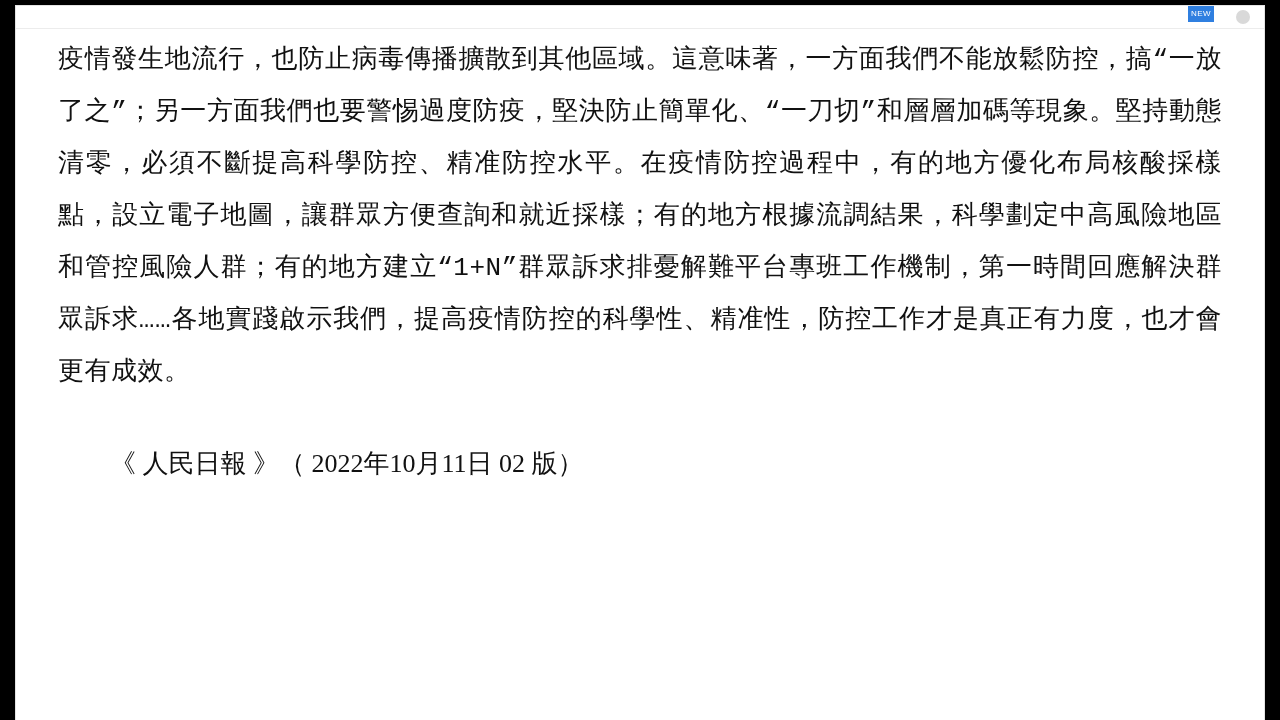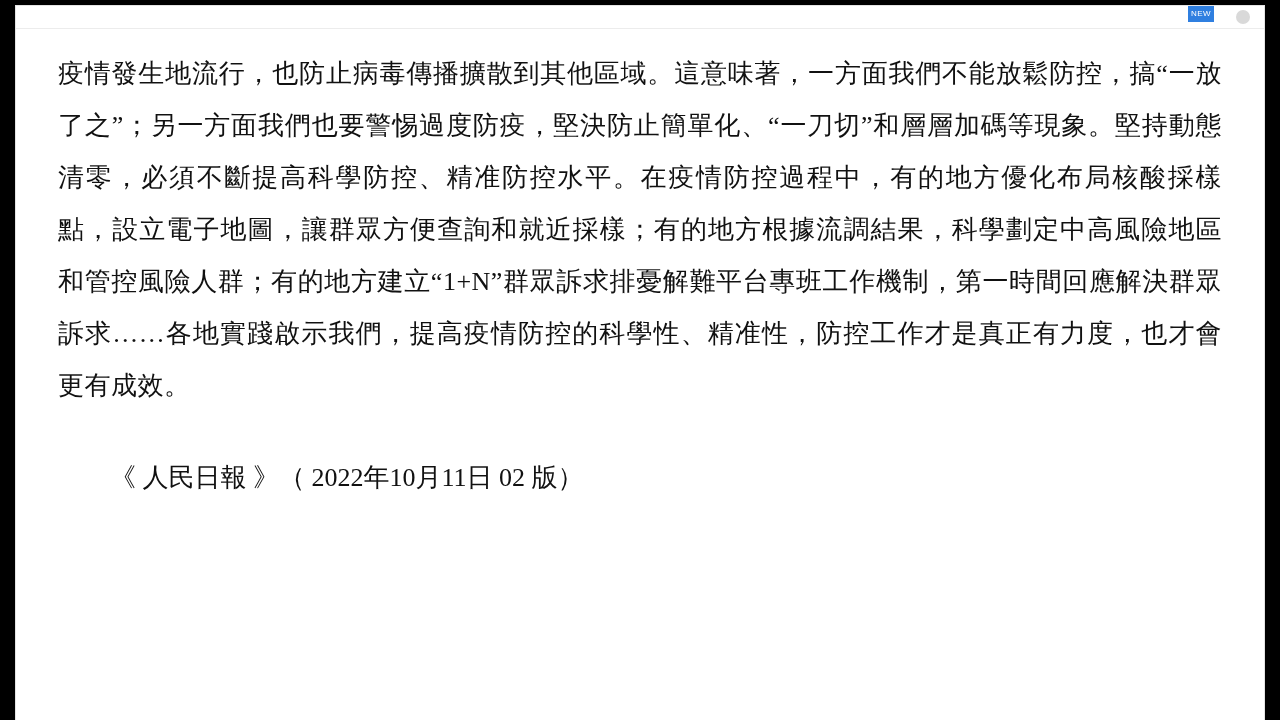--- a/index.html
+++ b/index.html
@@ -74,21 +74,22 @@
     margin: 0 0 0 0;
     padding: 0 42px 0 42px;
     color: #111111;
     font-size: 26px;
     line-height: 52px;
     text-align: justify;
     text-justify: inter-ideograph;
     letter-spacing: 0.5px;
   }
   .para.first {
-    padding-top: 20px;
+    padding-top: 6px;
+    font-family: Liberation Mono, monospace;
   }
   .para.indent {
     text-indent: 2em;
     padding-top: 26px;
   }
   .source {
     padding: 0 42px;
     margin-top: 40px;
     color: #111111;
     font-size: 26px;

